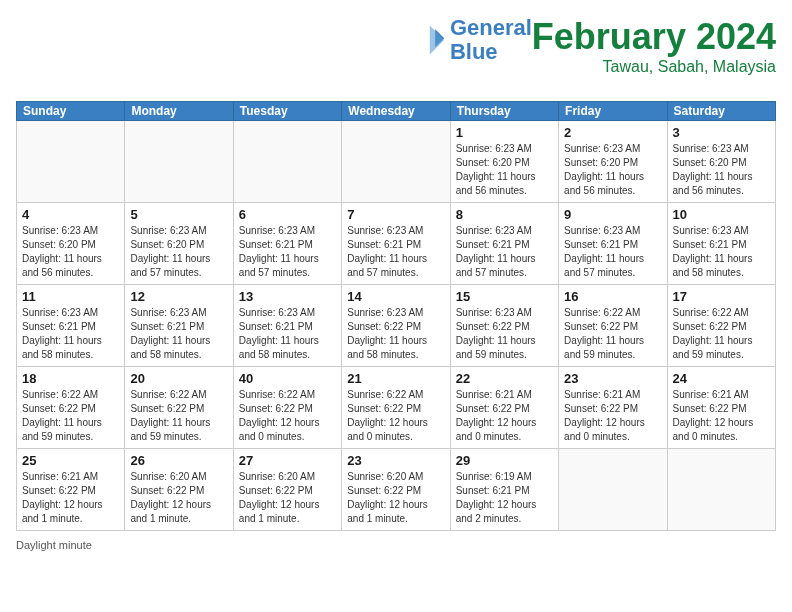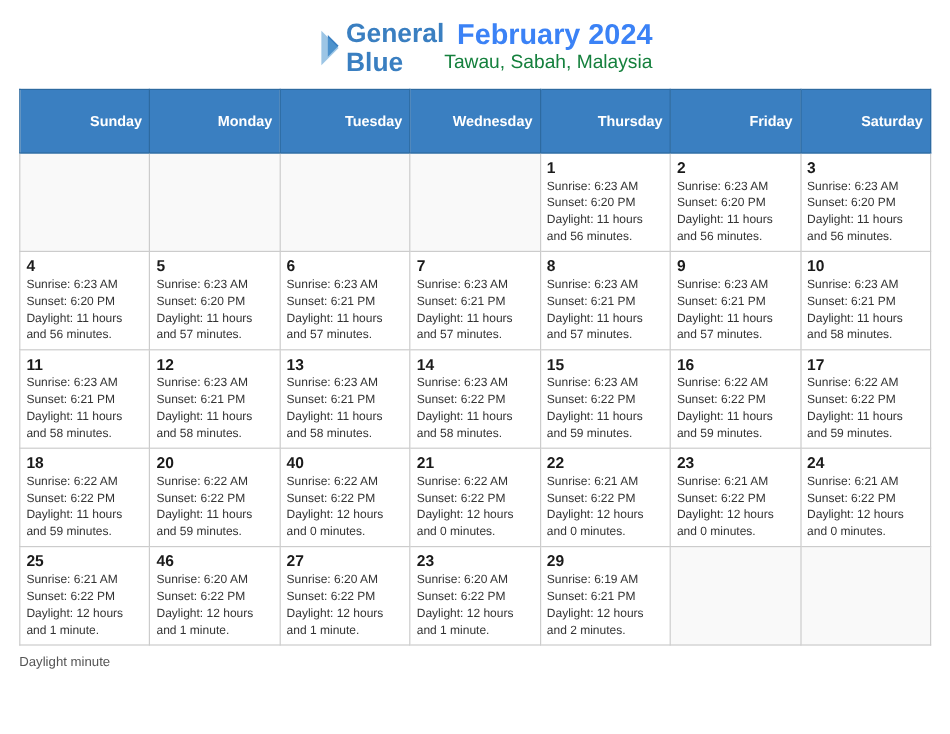--- a/index.html
+++ b/index.html
@@ -5,23 +5,23 @@
     * { box-sizing: border-box; margin: 0; padding: 0; }
     body {
       font-family: Arial, sans-serif;
       background: #fff;
       width: 792px;
       min-height: 612px;
       padding: 16px;
     }
     .header {
       display: flex;
-      justify-content: center;
+      justify-content: flex-end;
       align-items: flex-start;
-      margin-bottom: 10px;
+      margin-bottom: 25px;
     }
     .logo {
       display: flex;
       align-items: center;
     }
     .logo-text {
       font-size: 22px;
       font-weight: bold;
       color: #1a1a1a;
       line-height: 1.1;
@@ -31,38 +31,38 @@
     }
     .logo-icon {
       width: 36px;
       height: 36px;
       margin-right: 4px;
     }
     .title-block {
       text-align: right;
     }
     .month-title {
-      font-size: 24px;
+      font-size: 36px;
       font-weight: bold;
-      color: #3b82f6;
+      color: #15803d;
     }
     .location {
       font-size: 16px;
       color: #15803d;
     }
     table {
       width: 100%;
       border-collapse: collapse;
       font-size: 11px;
     }
     th {
       background-color: #3a7fc1;
       color: #fff;
-      text-align: right;
-      padding: 19px 6px;
+      text-align: left;
+      padding: 2px 6px;
       font-size: 12px;
       font-weight: bold;
       border: 1px solid #2d6aa0;
     }
     td {
       border: 1px solid #ccc;
       vertical-align: top;
       padding: 4px 5px;
       width: 14.28%;
       height: 80px;
@@ -280,21 +280,21 @@
         </td>
       </tr>
       <tr>
         <td>
           <div class="day-num">25</div>
           <div class="day-info" style="white-space: pre-line;">Sunrise: 6:21 AM
 Sunset: 6:22 PM
 Daylight: 12 hours and 1 minute.</div>
         </td>
         <td>
-          <div class="day-num">46</div>
+          <div class="day-num">26</div>
           <div class="day-info" style="white-space: pre-line;">Sunrise: 6:20 AM
 Sunset: 6:22 PM
 Daylight: 12 hours and 1 minute.</div>
         </td>
         <td>
           <div class="day-num">27</div>
           <div class="day-info" style="white-space: pre-line;">Sunrise: 6:20 AM
 Sunset: 6:22 PM
 Daylight: 12 hours and 1 minute.</div>
         </td>

